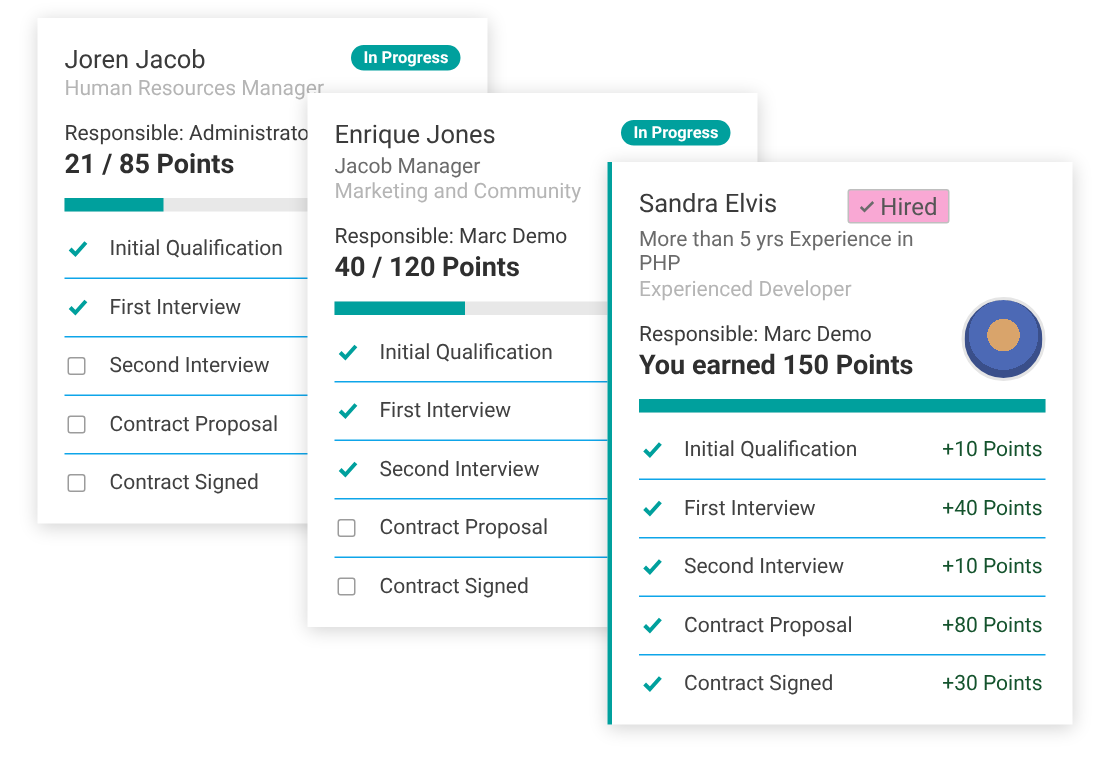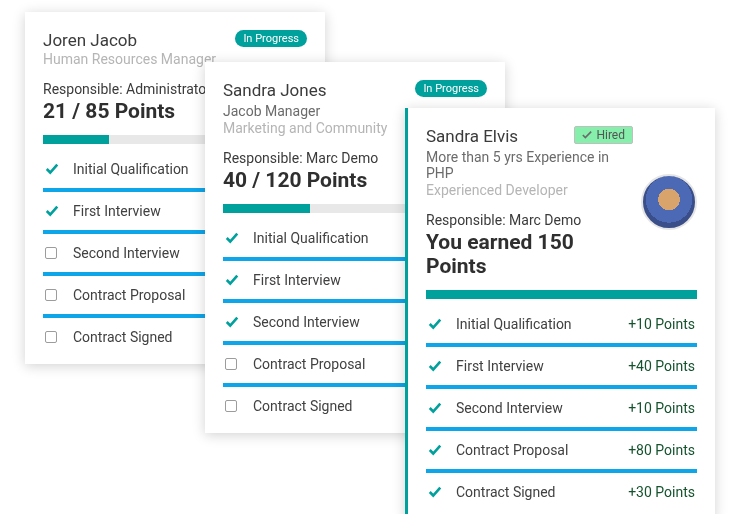--- a/index.html
+++ b/index.html
@@ -5,38 +5,38 @@
   *{box-sizing:border-box;margin:0;padding:0;font-family:-apple-system,BlinkMacSystemFont,"Segoe UI",Roboto,Arial,sans-serif}
   body{background:#fff;width:733px;height:514px;position:relative;overflow:hidden}
   .card{position:absolute;background:#fff;box-shadow:0 2px 12px rgba(0,0,0,.18);padding:18px 18px 8px 18px}
   .c1{left:25px;top:12px;width:300px;z-index:1}
   .c2{left:205px;top:62px;width:300px;z-index:2}
   .c3{left:405px;top:108px;width:310px;z-index:3;border-left:3px solid #00a09d}
   .row1{display:flex;justify-content:space-between;align-items:flex-start}
   .name{font-size:17px;font-weight:400;color:#3b3b3b}
   .sub1{font-size:14px;color:#6b6b6b;margin-top:3px}
   .sub2{font-size:14px;color:#b5b5b5;margin-top:1px}
-  .badge{background:#00a09d;color:#fff;font-size:11px;font-weight:400;padding:2px 8px;border-radius:10px;white-space:nowrap}
-  .hired{border:1px solid #bfbfbf;border-radius:2px;font-size:12px;color:#555;padding:1px 7px;display:inline-flex;align-items:center;gap:4px;background:#86efac}
+  .badge{background:#00a09d;color:#fff;font-size:11px;font-weight:700;padding:2px 8px;border-radius:10px;white-space:nowrap}
+  .hired{border:1px solid #bfbfbf;border-radius:2px;font-size:16px;color:#555;padding:1px 7px;display:inline-flex;align-items:center;gap:4px;background:#f9a8d4}
   .hired svg{width:10px;height:10px}
   .resp{margin-top:14px;font-size:14px;color:#3b3b3b}
   .resp b{font-weight:400}
-  .score{font-size:21px;font-weight:700;color:#2f2f2f;margin-top:2px}
+  .score{font-size:18px;font-weight:700;color:#2f2f2f;margin-top:2px}
   .bar{height:9px;background:#e8e8e8;margin:12px 0 6px 0;position:relative}
   .fill{position:absolute;left:0;top:0;bottom:0;background:#00a09d}
   .list{margin-top:4px}
-  .li{display:flex;align-items:center;padding:11px 2px;border-top:4px solid #0ea5e9;font-size:14px;color:#414141}
+  .li{display:flex;align-items:center;padding:11px 2px;border-top:1px solid #0ea5e9;font-size:14px;color:#414141}
   .li:first-child{border-top:none}
   .ic{width:28px;flex:0 0 28px;display:flex;justify-content:flex-start}
   .chk{width:14px;height:14px;stroke:#00a09d;stroke-width:3;fill:none}
   .box{width:12px;height:12px;border:1.5px solid #9c9c9c;border-radius:2px}
   .lbl{flex:1}
   .pts{color:#14532d;font-size:14px}
   .avatar{width:56px;height:56px;border-radius:50%;background:radial-gradient(circle at 50% 45%, #d9a46b 0 28%, #4c69b5 28% 60%, #3a4f8a 60% 100%);border:2px solid #e5e5e5;flex:0 0 56px;margin-left:8px}
-  .c3 .toprow{display:flex;justify-content:space-between;align-items:center}
+  .c3 .toprow{display:flex;justify-content:space-between;align-items:flex-end}
   .c3 .headtxt{flex:1}
 </style>
 </head>
 <body>
 
 <div class="card c1">
   <div class="row1">
     <div>
       <div class="name">Joren Jacob</div>
       <div class="sub2">Human Resources Manager</div>
@@ -84,21 +84,21 @@
           <span class="box"></span>
         </span>
         <span class="lbl">Contract Signed</span>
       </div>
     </div>
 </div>
 
 <div class="card c2">
   <div class="row1">
     <div>
-      <div class="name">Sandra Jones</div>
+      <div class="name">Enrique Jones</div>
       <div class="sub1">Jacob Manager</div>
       <div class="sub2">Marketing and Community</div>
     </div>
     <span class="badge">In Progress</span>
   </div>
   <div class="resp">
     <b>Responsible:</b> <span>Marc Demo</span>
   </div>
   <div class="score">40 / 120 Points</div>
   <div class="bar">

